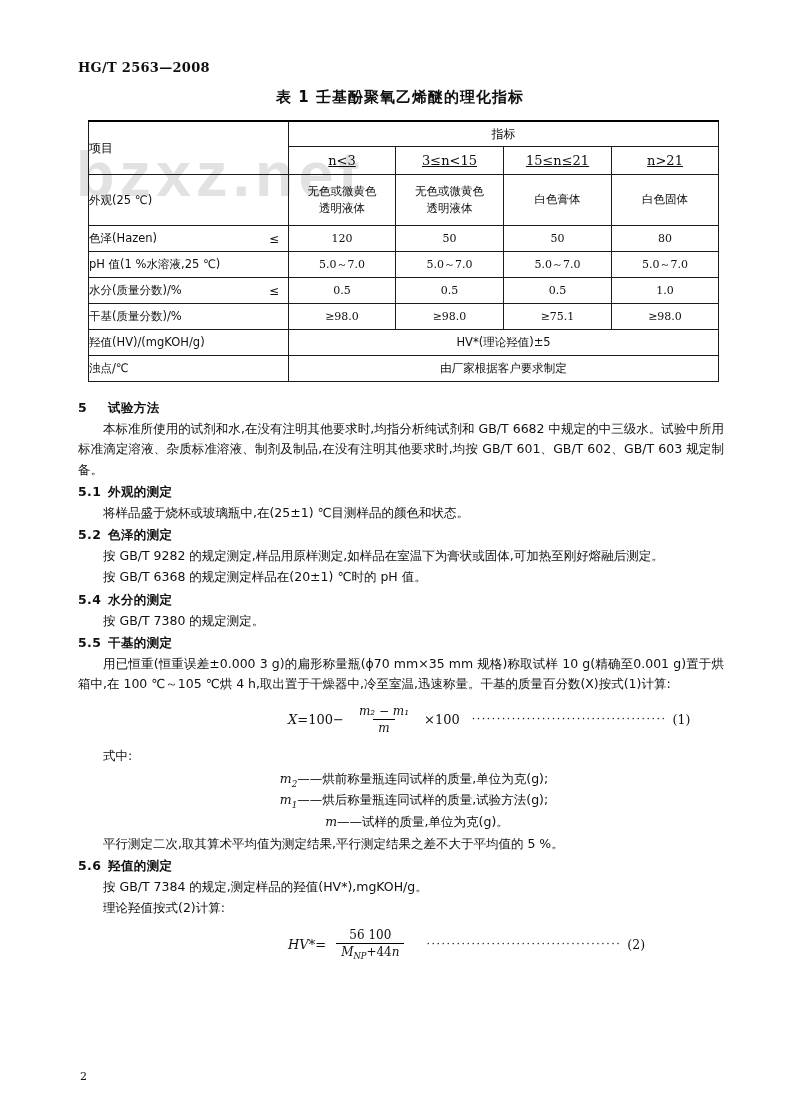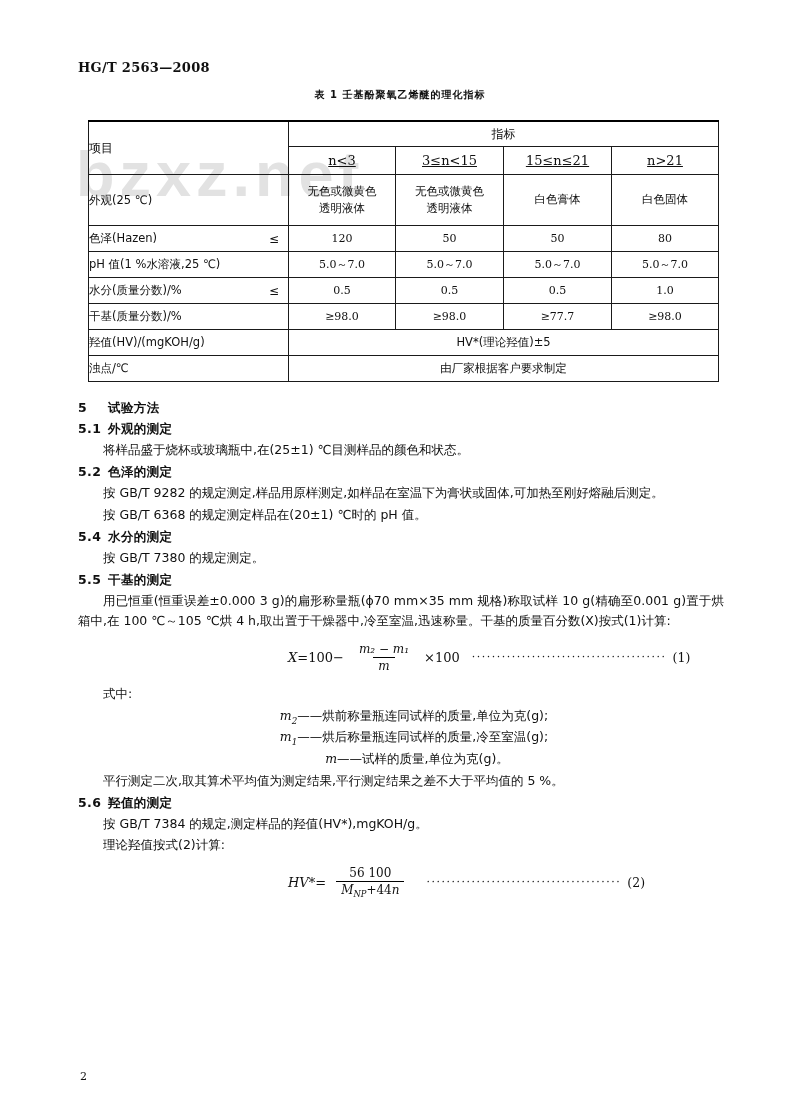--- a/index.html
+++ b/index.html
@@ -49,21 +49,21 @@
     letter-spacing: 0.3px;
   }
 
   
   .table-title {
     position: absolute;
     top: 88px;
     left: 0;
     width: 800px;
     text-align: center;
-    font-size: 10px;
+    font-size: 15px;
     font-weight: bold;
     letter-spacing: 1px;
   }
 
   
   .tbl-wrap {
     position: absolute;
     left: 88px;
     top: 120px;
     width: 630px;
@@ -281,21 +281,21 @@
             <td class="cell-c">1.0</td>
           </tr>
 
           <tr class="r-norm">
             <td class="row-label">
               <span>干基(质量分数)/%</span>
               <span class="le"></span>
             </td>
             <td class="cell-c">≥98.0</td>
             <td class="cell-c">≥98.0</td>
-            <td class="cell-c">≥77.7</td>
+            <td class="cell-c">≥75.1</td>
             <td class="cell-c">≥98.0</td>
           </tr>
 
           <tr class="r-norm">
             <td class="row-label">
               <span>羟值(HV)/(mgKOH/g)</span>
             </td>
             <td colspan="4" class="r-span">HV*(理论羟值)±5</td>
           </tr>
 
@@ -307,20 +307,21 @@
           </tr>
         </tbody>
       </table>
     </div>
 
     <div class="body-area">
 
       <div class="sec-head">
         <span class="num">5</span><span>试验方法</span>
       </div>
+      <p class="para indent">本标准所使用的试剂和水,在没有注明其他要求时,均指分析纯试剂和 GB/T 6682 中规定的中三级水。试验中所用标准滴定溶液、杂质标准溶液、制剂及制品,在没有注明其他要求时,均按 GB/T 601、GB/T 602、GB/T 603 规定制备。</p>
 
       <div class="sec-head subsec">
         <span class="num">5.1</span><span>外观的测定</span>
       </div>
       <p class="para indent">将样品盛于烧杯或玻璃瓶中,在(25±1) ℃目测样品的颜色和状态。</p>
 
       <div class="sec-head subsec">
         <span class="num">5.2</span><span>色泽的测定</span>
       </div>
       <p class="para indent">按 GB/T 9282 的规定测定,样品用原样测定,如样品在室温下为膏状或固体,可加热至刚好熔融后测定。</p>
@@ -354,21 +355,21 @@
         </div>
       </div>
 
       <p class="para" style="text-indent:25px;">式中:</p>
 
       <div class="var-list">
         <div class="var-item">
           <i>m</i><sub class="ital">2</sub><span>——烘前称量瓶连同试样的质量,单位为克(g);</span>
         </div>
         <div class="var-item">
-          <i>m</i><sub class="ital">1</sub><span>——烘后称量瓶连同试样的质量,冷至室温(g);</span>
+          <i>m</i><sub class="ital">1</sub><span>——烘后称量瓶连同试样的质量,试验方法(g);</span>
         </div>
         <div class="var-item" style="padding-left:32px;">
           <i>m</i><sub class="ital"></sub><span>——试样的质量,单位为克(g)。</span>
         </div>
       </div>
 
       <p class="para" style="text-indent:25px;">平行测定二次,取其算术平均值为测定结果,平行测定结果之差不大于平均值的 5 %。</p>
 
       <div class="sec-head subsec">
         <span class="num">5.6</span><span>羟值的测定</span>

